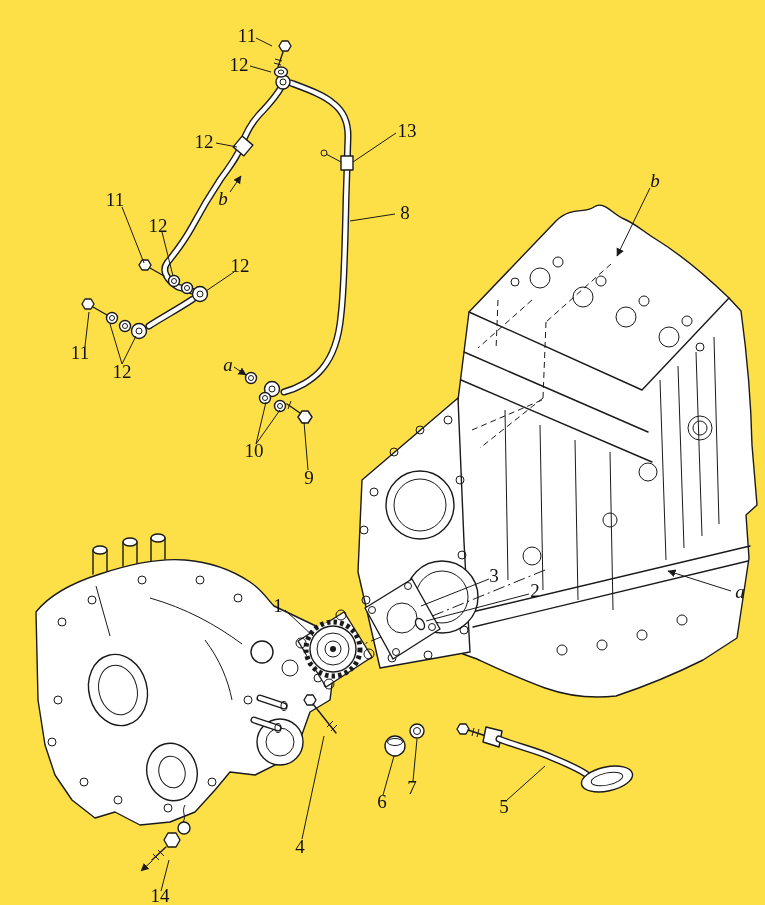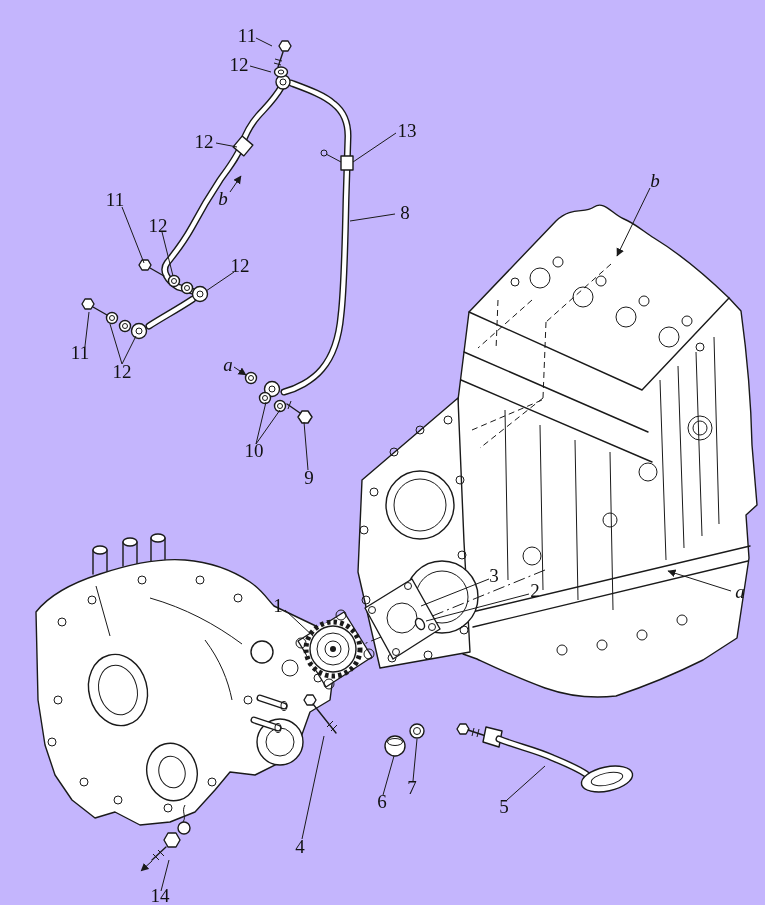--- a/index.html
+++ b/index.html
@@ -1,16 +1,16 @@
 <!DOCTYPE html>
 <html><head>
 <meta charset="utf-8">
 <style>
   html,body{margin:0;padding:0;background:#ffffff;}
-  .stage{position:relative;width:765px;height:905px;background:#c4b5fd;overflow:hidden;
+  .stage{position:relative;width:765px;height:905px;background:#fde047;overflow:hidden;
          font-family:"Liberation Serif",serif;}
   .ln{fill:none;stroke:#1a1a1a;stroke-width:1.4;stroke-linecap:round;stroke-linejoin:round;}
   .fw{fill:#ffffff;stroke:#1a1a1a;stroke-width:1.4;stroke-linejoin:round;}
   .thin{fill:none;stroke:#1a1a1a;stroke-width:1;}
   .dash{stroke-dasharray:6 4;}
   .ddot{stroke-dasharray:12 4 2 4;}
   .tubeO{fill:none;stroke:#1a1a1a;stroke-width:7;stroke-linecap:round;}
   .tubeI{fill:none;stroke:#ffffff;stroke-width:4.2;stroke-linecap:round;}
   .lbl{font-family:"Liberation Serif",serif;font-size:19px;fill:#111111;text-anchor:middle;}
   .it{font-style:italic;}

